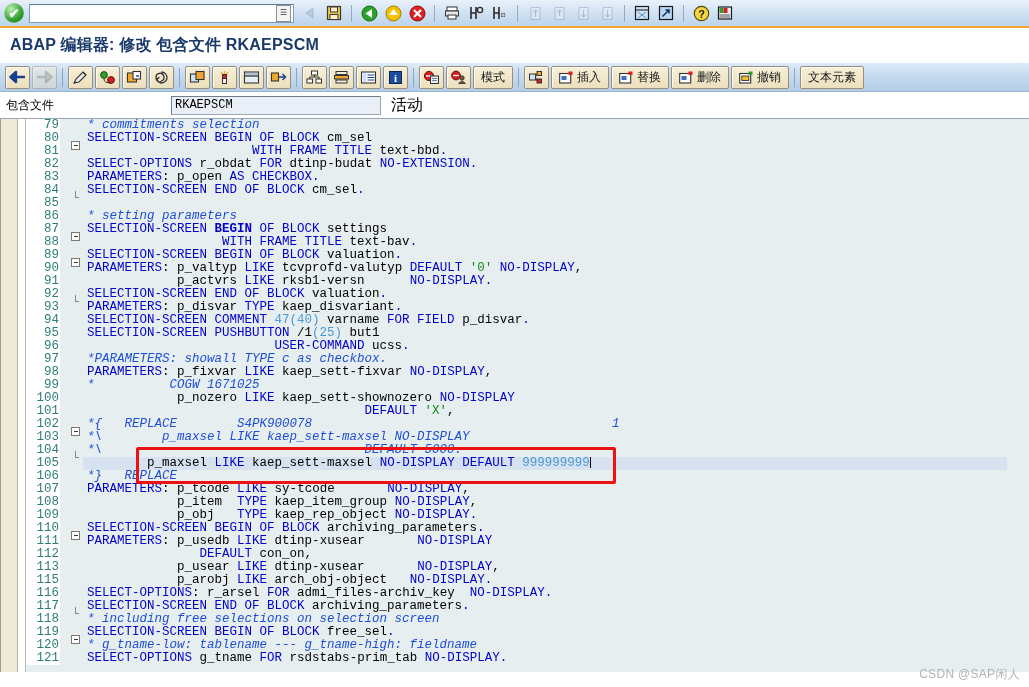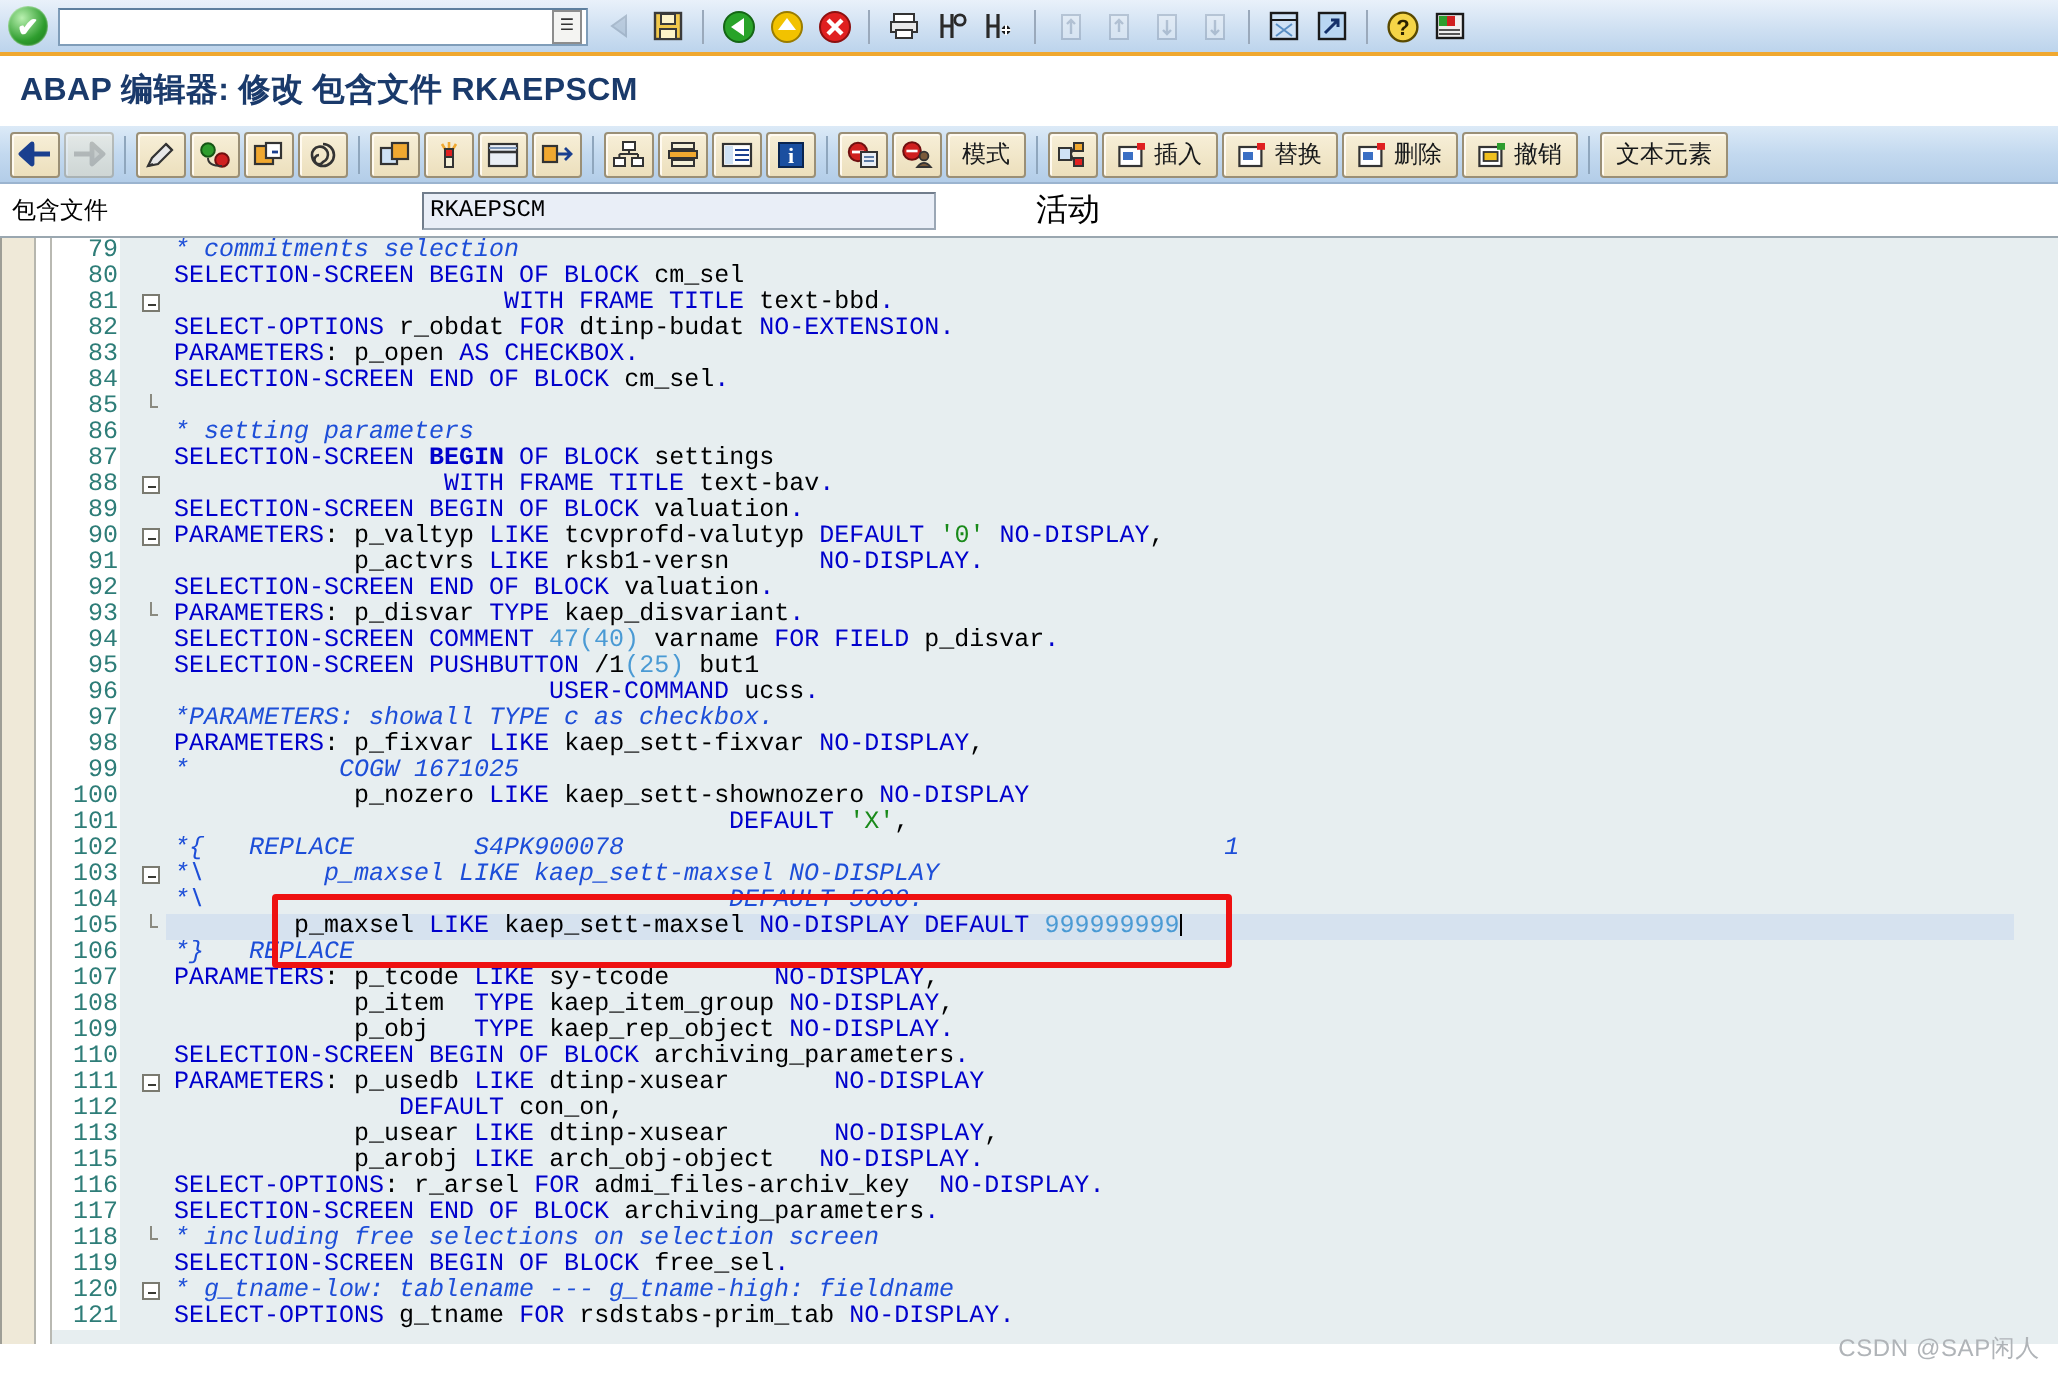--- a/index.html
+++ b/index.html
@@ -81,25 +81,25 @@
   }
   .abtn.lbl{padding:0 7px;}
   .abtn .tx{font-size:12px;color:#16181a;line-height:1;white-space:nowrap;}
   .abtn.dis{opacity:.45;}
   .asep{width:1px;height:19px;background:#8fa6bd;margin:0 4px;}
 
   
   .obj-row{
     height:26px;background:#ffffff;
     display:flex;align-items:center;
-    padding-left:6px;box-sizing:border-box;gap:40px;
+    padding-left:6px;box-sizing:border-box;
   }
   .obj-label{font-size:12px;color:#000;width:165px;flex:none;}
   .obj-input{
-    width:257px;height:19px;flex:none;
+    width:210px;height:19px;flex:none;
     background:#e9eef7;
     border:1px solid #9ba7b5;
     border-top-color:#717d8c;border-left-color:#717d8c;
     font-family:"Liberation Mono", monospace;
     font-size:12px;color:#000;
     padding:0 3px;line-height:17px;
     box-sizing:border-box;
     outline:none;
   }
   .obj-status{font-size:16px;color:#000;margin-left:10px;}
@@ -125,21 +125,21 @@
     flex:1;position:relative;overflow:hidden;
     background:#e7eef0;
   }
   .code-rows{
     position:absolute;top:0;left:0;right:0;
     font-family:"Liberation Mono","DejaVu Sans Mono",monospace;
     font-size:12.5px;
   }
   .row{
     height:13.0px;line-height:13px;
-    display:flex;align-items:flex-end;
+    display:flex;align-items:center;
     white-space:pre;
   }
   .row.cur .src{background:#d6e2ef;}
   .ln{
     width:34px;flex:none;text-align:right;
     color:#2e7d78;font-size:12.5px;
     padding-right:1px;box-sizing:border-box;
     font-family:"Liberation Mono","DejaVu Sans Mono",monospace;
     background:#ffffff;
   }

